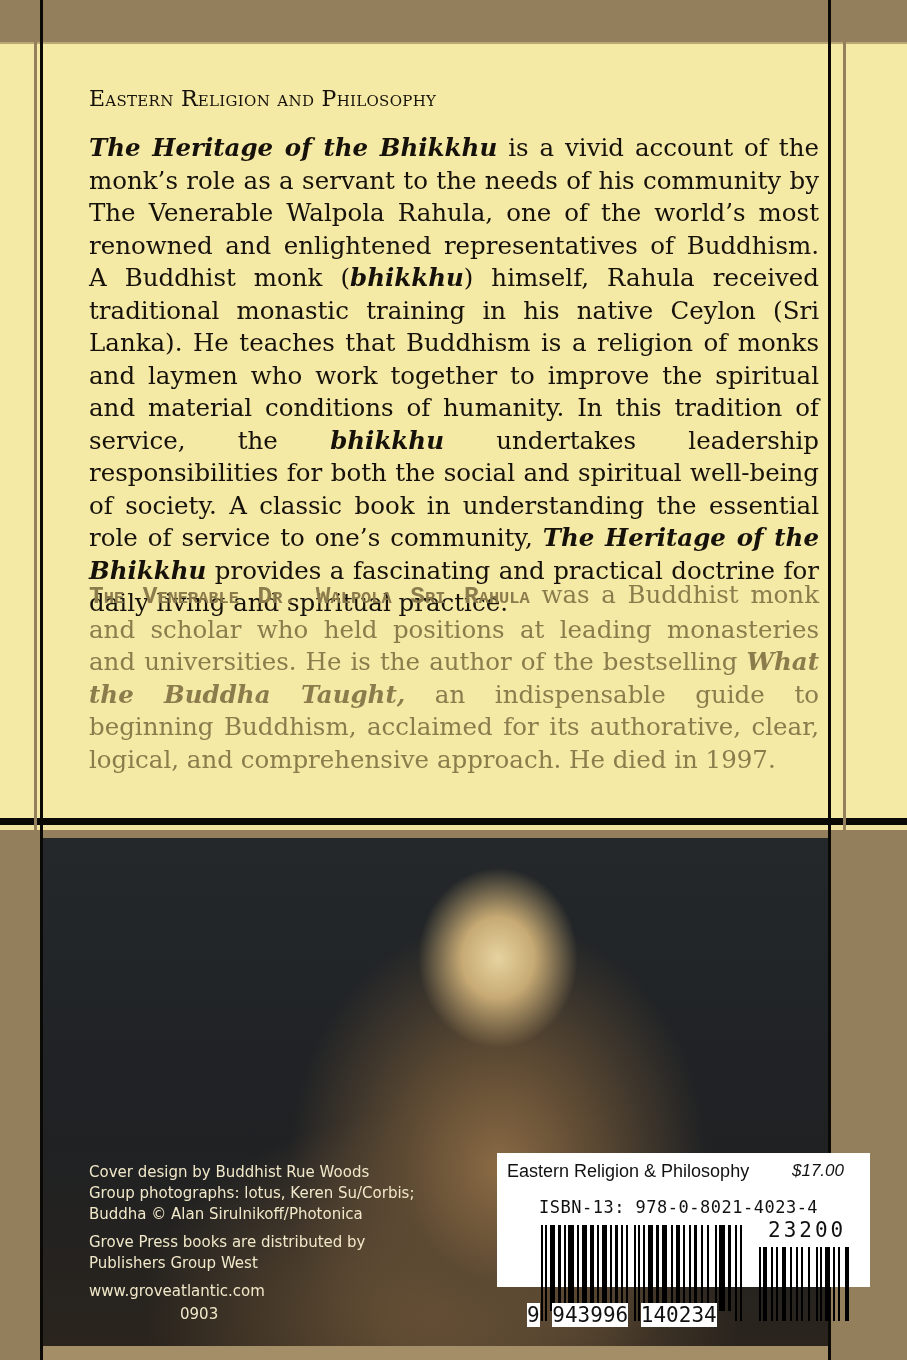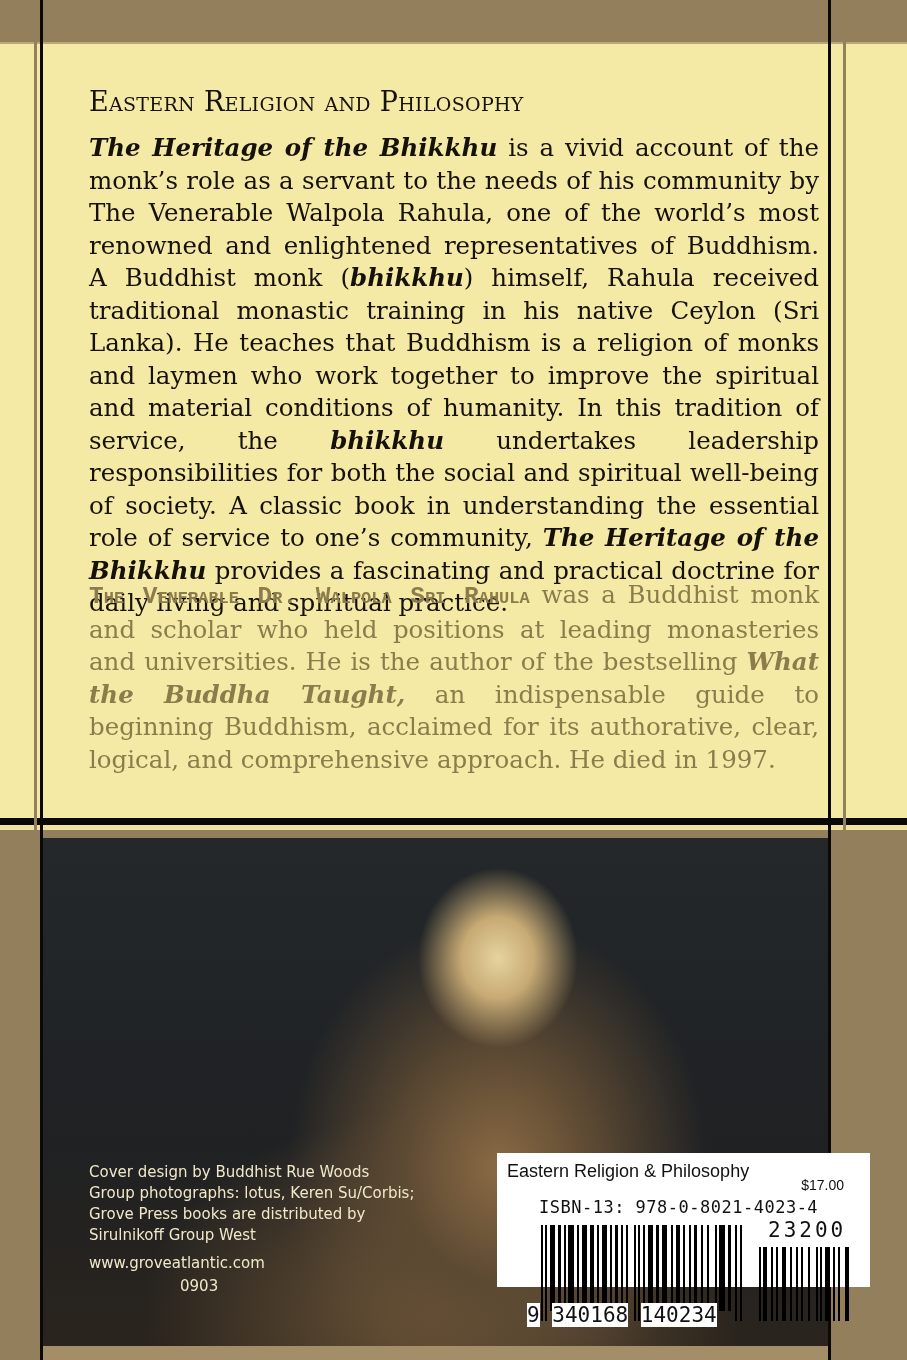--- a/index.html
+++ b/index.html
@@ -8,41 +8,41 @@
   .cream { position: absolute; left: 0; top: 43px; width: 907px; height: 775px; background: #f5e9a6; }
   .cream-top-edge { position: absolute; left: 0; top: 42px; width: 907px; height: 2px; background: #b9a774; }
   .hrule-black { position: absolute; left: 0; top: 818px; width: 907px; height: 7px; background: #0b0905; }
   .hrule-cream { position: absolute; left: 0; top: 825px; width: 907px; height: 5px; background: #f0e2a0; }
   .lower-tan { position: absolute; left: 0; top: 830px; width: 907px; height: 530px; background: #937f5c; }
   .vline-tan-l { position: absolute; left: 34px; top: 40px; width: 3px; height: 790px; background: #94805a; }
   .vline-black-l { position: absolute; left: 40px; top: 0; width: 3px; height: 1360px; background: #0b0905; }
   .vline-black-r { position: absolute; left: 828px; top: 0; width: 3px; height: 1360px; background: #0b0905; }
   .vline-tan-r { position: absolute; left: 843px; top: 40px; width: 3px; height: 790px; background: #94805a; }
 
-  .heading { position: absolute; left: 89px; top: 86px; font-size: 27px; color: #16120a; letter-spacing: 0.3px; font-variant: small-caps; white-space: nowrap; }
+  .heading { position: absolute; left: 89px; top: 86px; font-size: 22px; color: #16120a; letter-spacing: 0.3px; font-variant: small-caps; white-space: nowrap; }
   .para1 { position: absolute; left: 89px; top: 132px; width: 730px; font-size: 24.5px; line-height: 32.5px; color: #16120a; text-align: justify; }
   .para2 { position: absolute; left: 89px; top: 579px; width: 730px; font-size: 24.5px; line-height: 32.5px; color: #8c7c4c; text-align: justify; }
   .para2 .name { font-variant: small-caps; font-weight: bold; font-family: Liberation Mono, monospace; }
   i { font-style: italic; font-weight: bold; }
 
   .photo { position: absolute; left: 43px; top: 838px; width: 785px; height: 508px;
            background:
              radial-gradient(ellipse 80px 90px at 455px 120px, #e6d3a0 0%, #c7aa74 45%, rgba(70,55,35,0.0) 100%),
              radial-gradient(ellipse 210px 250px at 455px 330px, #8a6a44 0%, #5d4a33 45%, rgba(35,33,28,0) 100%),
              radial-gradient(ellipse 300px 200px at 400px 470px, #6f5638 0%, rgba(35,33,28,0) 100%),
              linear-gradient(180deg, #24282a 0%, #1f2123 60%, #2a241d 100%); }
   .photo-bottom { position: absolute; left: 43px; top: 1346px; width: 785px; height: 14px; background: #a48e68; }
 
   .credits { position: absolute; left: 89px; top: 1162px; font-family: "DejaVu Sans", "Liberation Sans", sans-serif; color: #f1e8c9; font-size: 15px; line-height: 21px; }
   .credits .blk { margin-bottom: 7px; }
   .credits .code { margin-left: 91px; margin-top: 2px; }
 
   .barcode-box { position: absolute; left: 497px; top: 1153px; width: 373px; height: 134px; background: #ffffff; }
   .bc-cat { position: absolute; left: 10px; top: 8px; font-family: "Liberation Sans", sans-serif; font-size: 18px; color: #111; white-space: nowrap; }
-  .bc-price { position: absolute; right: 26px; top: 24px; font-family: "Liberation Sans", sans-serif; font-size: 14px; color: #111; }
+  .bc-price { position: absolute; right: 26px; top: 8px; font-family: "Liberation Sans", sans-serif; font-size: 17px; color: #111; font-style: italic; }
   .bc-isbn { position: absolute; left: 42px; top: 44px; font-family: "DejaVu Sans Mono", "Liberation Mono", monospace; font-size: 17px; color: #111; letter-spacing: 0.5px; white-space: nowrap; }
   .bc-main { position: absolute; left: 44px; top: 72px; width: 202px; height: 96px; }
   .bc-addon { position: absolute; left: 262px; top: 94px; width: 96px; height: 84px; }
   .bc-addon-num { position: absolute; left: 271px; top: 65px; font-family: "DejaVu Sans Mono", "Liberation Mono", monospace; font-size: 21px; color: #111; letter-spacing: 3px; }
   .bc-ean { position: absolute; left: 30px; top: 150px; font-family: "DejaVu Sans Mono", "Liberation Mono", monospace; font-size: 21px; color: #111; white-space: nowrap; background: transparent; }
   .bc-ean span { background: #fff; }
   .bar { position: absolute; top: 0; background: #000; }
 </style>
 </head>
 <body>
@@ -64,22 +64,23 @@
 
 <div class="heading">Eastern Religion and Philosophy</div>
 
 <div class="para1"><i>The Heritage of the Bhikkhu</i><span> is a vivid account of the monk’s role as a servant to the needs of his community by The Venerable Walpola Rahula, one of the world’s most renowned and enlightened representatives of Buddhism. A Buddhist monk (</span><i>bhikkhu</i><span>) himself, Rahula received traditional monastic training in his native Ceylon (Sri Lanka). He teaches that Buddhism is a religion of monks and laymen who work together to improve the spiritual and material conditions of humanity. In this tradition of service, the </span><i>bhikkhu</i><span> undertakes leadership responsibilities for both the social and spiritual well-being of society. A classic book in understanding the essential role of service to one’s community, </span><i>The Heritage of the Bhikkhu</i><span> provides a fascinating and practical doctrine for daily living and spiritual practice.</span></div>
 
 <div class="para2"><span class="name">The Venerable Dr. Walpola Sri Rahula</span><span> was a Buddhist monk and scholar who held positions at leading monasteries and universities. He is the author of the bestselling </span><i>What the Buddha Taught,</i><span> an indispensable guide to beginning Buddhism, acclaimed for its authorative, clear, logical, and comprehensive approach. He died in 1997.</span></div>
 
 <div class="credits">
   <div>Cover design by Buddhist Rue Woods</div>
   <div>Group photographs: lotus, Keren Su/Corbis;</div>
+  <div class="blk">Buddha © Alan Sirulnikoff/Photonica</div>
   <div>Grove Press books are distributed by</div>
-  <div class="blk">Sirulnikoff Group West</div>
+  <div class="blk">Publishers Group West</div>
   <div>www.groveatlantic.com</div>
   <div class="code">0903</div>
 </div>
 
 <div class="barcode-box">
   <div class="bc-cat">Eastern Religion &amp; Philosophy</div>
   <div class="bc-price">$17.00</div>
   <div class="bc-isbn">ISBN-13: 978-0-8021-4023-4</div>
   <div class="bc-main">
     <div class="bar" style="left:0;width:2px;height:96px"></div>
@@ -127,14 +128,14 @@
     <div class="bar" style="left:37px;width:2px;height:74px"></div>
     <div class="bar" style="left:42px;width:2px;height:74px"></div>
     <div class="bar" style="left:49px;width:2px;height:74px"></div>
     <div class="bar" style="left:57px;width:2px;height:74px"></div>
     <div class="bar" style="left:61px;width:2px;height:74px"></div>
     <div class="bar" style="left:66px;width:5px;height:74px"></div>
     <div class="bar" style="left:74px;width:2px;height:74px"></div>
     <div class="bar" style="left:79px;width:2px;height:74px"></div>
     <div class="bar" style="left:86px;width:4px;height:74px"></div>
   </div>
-  <div class="bc-ean"><span>9</span>&nbsp;<span>340168</span>&nbsp;<span>140234</span></div>
+  <div class="bc-ean"><span>9</span>&nbsp;<span>943996</span>&nbsp;<span>140234</span></div>
 </div>
 
 </body></html>

